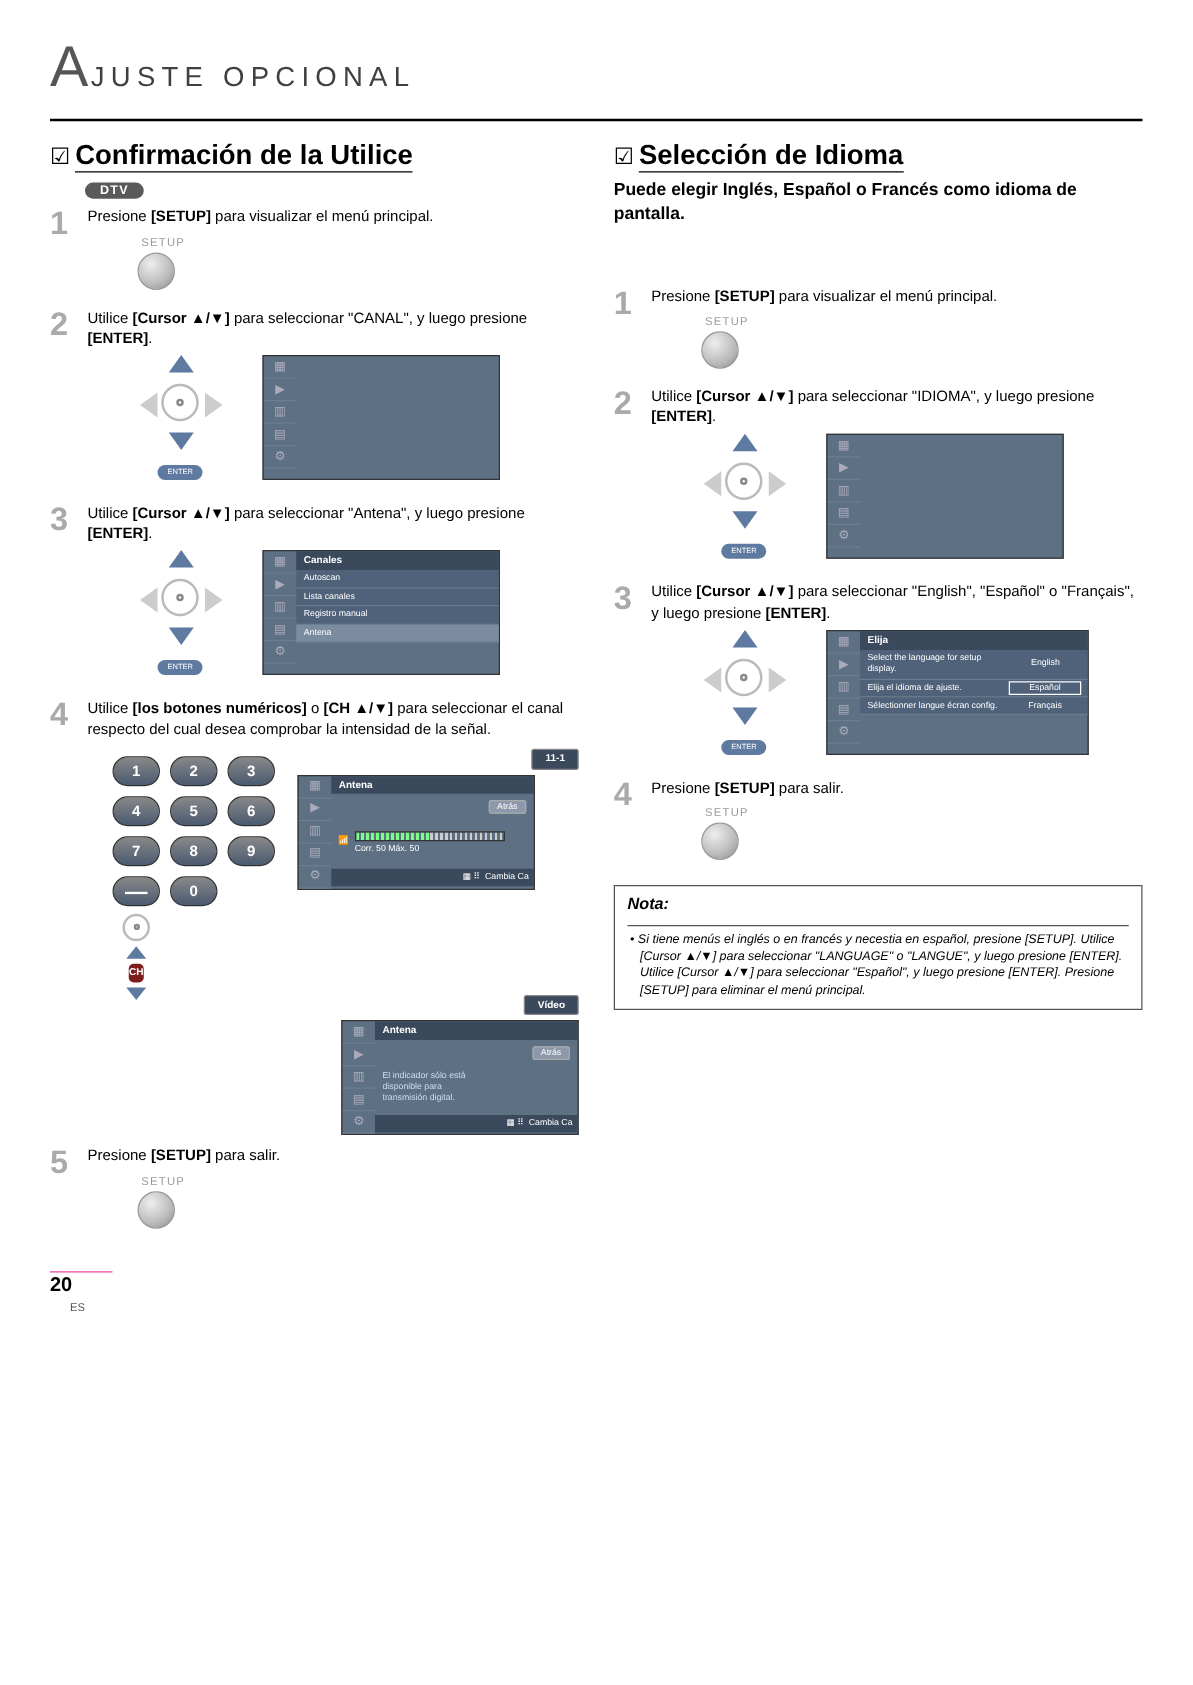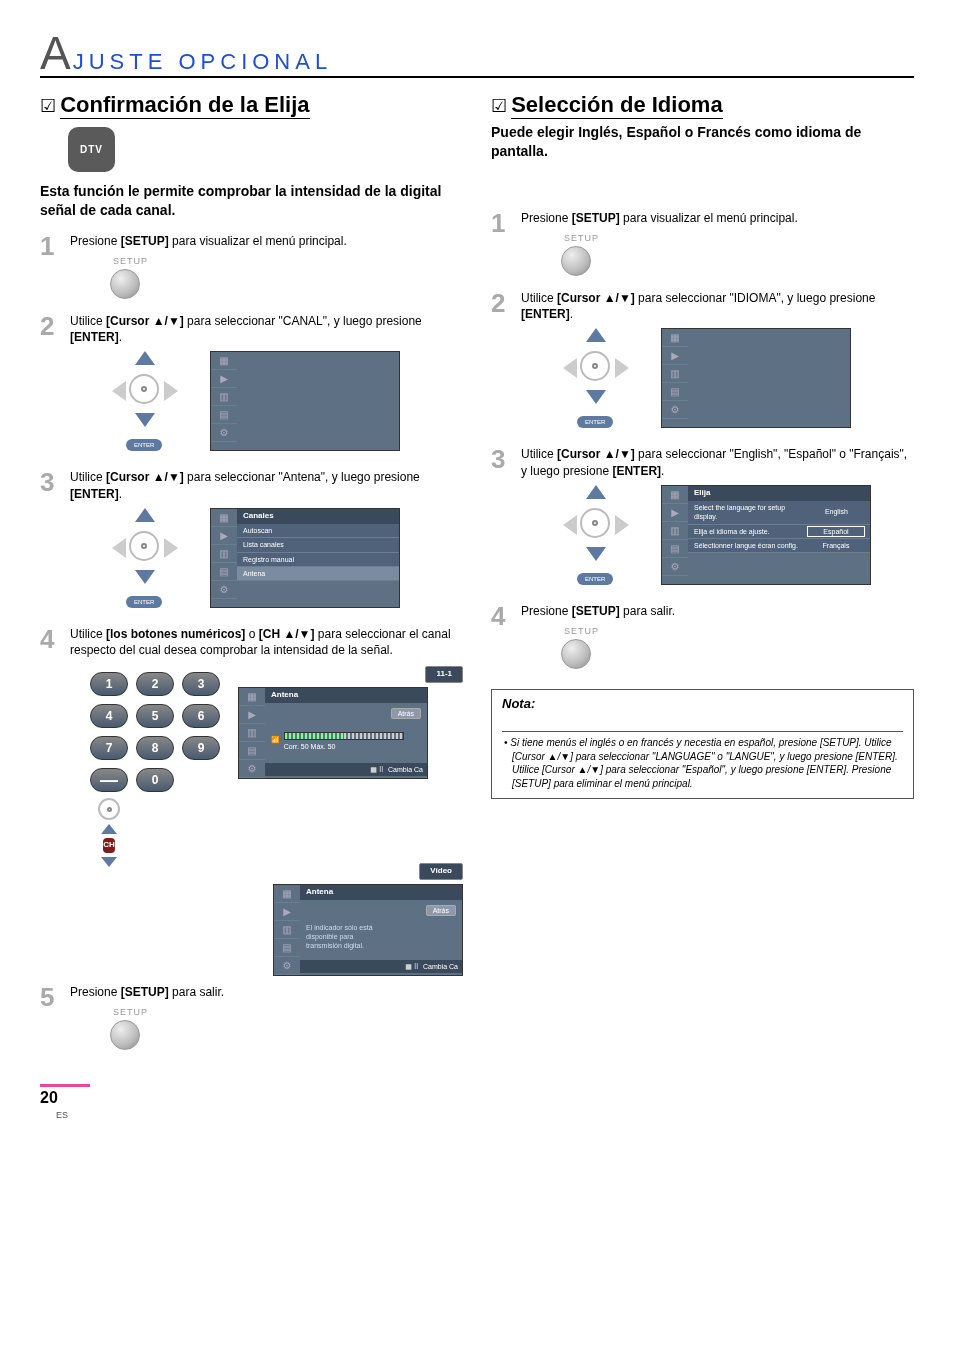--- a/index.html
+++ b/index.html
@@ -21,41 +21,41 @@
   .page-head .big-a {
     font-size: 46px;
     font-weight: 400;
     color: #555;
     line-height: 1;
     padding-right: 2px;
   }
   .page-head .rest {
     font-size: 22px;
     letter-spacing: 5px;
-    color: #1d4ed8;
+    color: #404040;
     font-weight: 400;
-    padding-bottom: 0;
+    padding-bottom: 20px;
   }
   .columns { display: flex; gap: 28px; }
   .col { flex: 1; min-width: 0; }
   .sect-title-row { display:flex; align-items:center; gap:4px; margin-bottom:4px;}
   .check-icon { font-size: 18px; line-height:1; }
   .sect-title {
     font-size: 22px;
     font-weight: bold;
     border-bottom: 1.5px solid #000;
     display: inline-block;
     line-height: 1.2;
   }
   .dtv-badge {
     display:inline-block;
     background:#5a5a5a;
     color:#fff;
     border-radius: 10px;
-    padding: 17px 12px;
+    padding: 1px 12px;
     font-size: 10px;
     font-weight: bold;
     letter-spacing: 1px;
     margin: 4px 0 6px 28px;
   }
   .intro { font-size: 14px; font-weight: bold; margin: 4px 0 14px 0; line-height:1.3;}
   .step { display:flex; gap:10px; margin-bottom: 8px; }
   .step-num {
     font-size: 26px;
     font-weight: bold;
@@ -181,26 +181,26 @@
   .ch-block .arrow.up{border-bottom:10px solid #5e7aa0;}
   .ch-block .arrow.down{border-top:10px solid #5e7aa0;}
   .ch-block .ch-lbl{background:#7f1d1d;color:#fff;font-size:8px;font-weight:bold;padding:2px 0;border-radius:4px;}
   .sub-bullet{ font-size:11px; margin:6px 0 4px 20px; text-indent:-10px; padding-left:10px;}
   .note-box{
     border:1px solid #555;
     padding:6px 10px 8px 10px;
     margin-top:14px;
     font-size:10px;
   }
-  .note-box .note-head{ font-style:italic; font-weight:bold; font-size:13px; border-bottom:1px solid #555; padding-bottom:20px; margin-bottom:4px;}
+  .note-box .note-head{ font-style:italic; font-weight:bold; font-size:13px; border-bottom:1px solid #555; padding-bottom:10px; margin-bottom:4px;}
   .note-box .note-body{ font-style:italic; line-height:1.35; padding-left:10px; text-indent:-8px;}
   .page-num-box{
     margin-top:20px;
     width:50px;
-    border-top:3px solid #ec4899;
+    border-top:1px solid #ec4899;
     padding-top:2px;
   }
   .page-num-box .pn{font-size:16px;font-weight:bold;}
   .page-num-box .es{font-size:9px;color:#555;margin-left:16px;}
   .flt-clear{clear:both;}
   .step4-row{ display:flex; gap:18px; align-items:flex-start; }
 </style>
 </head>
 <body>
 
@@ -208,24 +208,23 @@
   <span class="big-a">A</span>
   <span class="rest">JUSTE  OPCIONAL</span>
 </div>
 
 <div class="columns">
 
 <div class="col">
 
   <div class="sect-title-row">
     <span class="check-icon">☑</span>
-    <span class="sect-title">Confirmación de la Elija</span>
+    <span class="sect-title">Confirmación de la Utilice</span>
   </div>
   <div class="dtv-badge">DTV</div>
-  <p class="intro">Esta función le permite comprobar la intensidad de la digital señal de cada canal.</p>
 
   
   <div class="step">
     <div class="step-num">1</div>
     <div class="step-body">
       <span>Presione </span><b>[SETUP]</b><span> para visualizar el menú principal.</span>
       <div class="setup-graphic">
         <div class="setup-label">SETUP</div>
         <div class="circle-btn"></div>
       </div>

